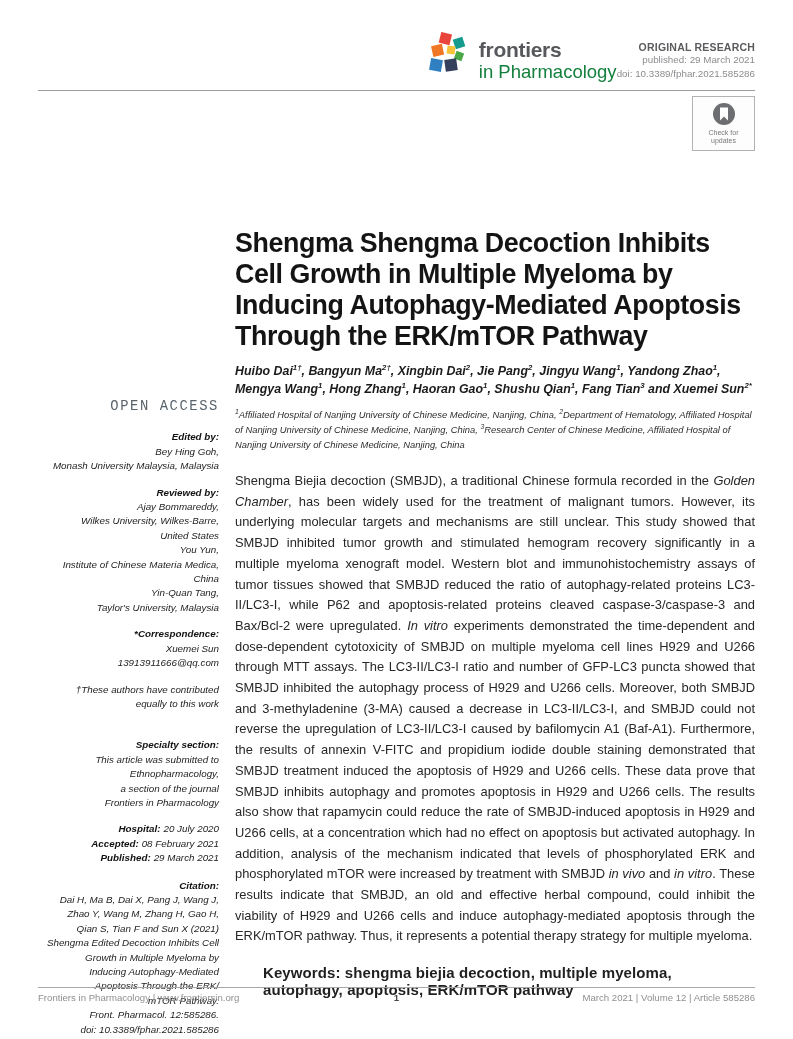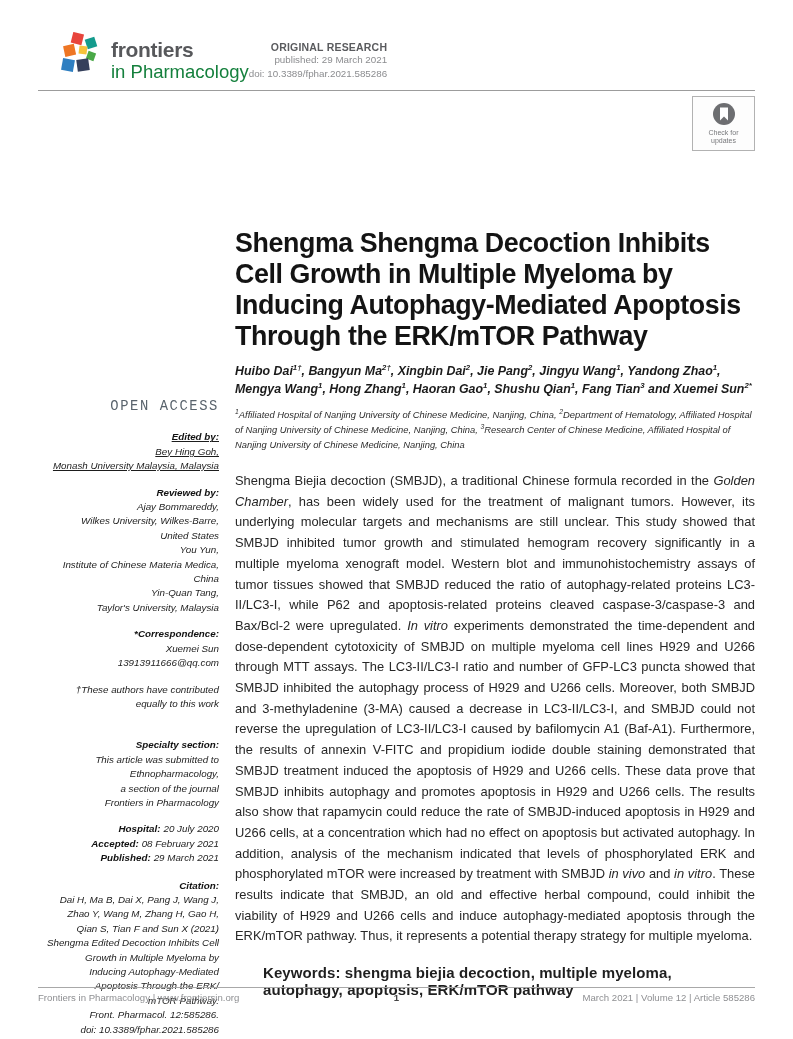--- a/index.html
+++ b/index.html
@@ -7,22 +7,23 @@
   body {
     width: 793px; height: 1039px;
     font-family: "Liberation Sans", sans-serif;
     position: relative; overflow: hidden;
     color: #222;
   }
   .page { position: absolute; inset: 0; }
 
   
   .header {
-    display: flex; justify-content: flex-start; align-items: flex-start;
+    display: flex; justify-content: flex-end; align-items: flex-start;
     padding: 32px 38px 0 58px;
+    margin-left: 14px;
   }
   .logo { display: flex; align-items: flex-start; }
   .logo-cubes { width: 46px; height: 48px; margin-right: 7px; }
   .logo-text { padding-top: 7px; }
   .logo-title {
     font-size: 21px; font-weight: bold; color: #57585b;
     line-height: 22px; letter-spacing: -0.3px;
   }
   .logo-subtitle {
     font-size: 18.5px; font-weight: normal; color: #15803d;
@@ -56,21 +57,21 @@
   }
   .main { width: 524px; margin-left: 16px; padding-top: 137px; }
 
   
   .open-access {
     font-family: Liberation Mono, monospace;
     font-style: normal; font-size: 13.8px; letter-spacing: 1.6px;
     color: #59636c; margin-bottom: 16px;
   }
   .sb-block { margin-top: 12px; }
-  .sb-block.first { margin-top: 0; text-decoration: underline; }
+  .sb-block.first { margin-top: 0; }
   .sb-label { font-weight: bold; font-style: italic; color: #111; }
   .sb-specialty { margin-top: 27px; }
   .sb-dates { margin-top: 12px; }
   .sb-citation { margin-top: 13px; }
   .sb-date-line .sb-label { margin-right: 3px; }
 
   
   .title {
     font-size: 26.8px; font-weight: bold; color: #141414;
     line-height: 31px; letter-spacing: -0.4px;

